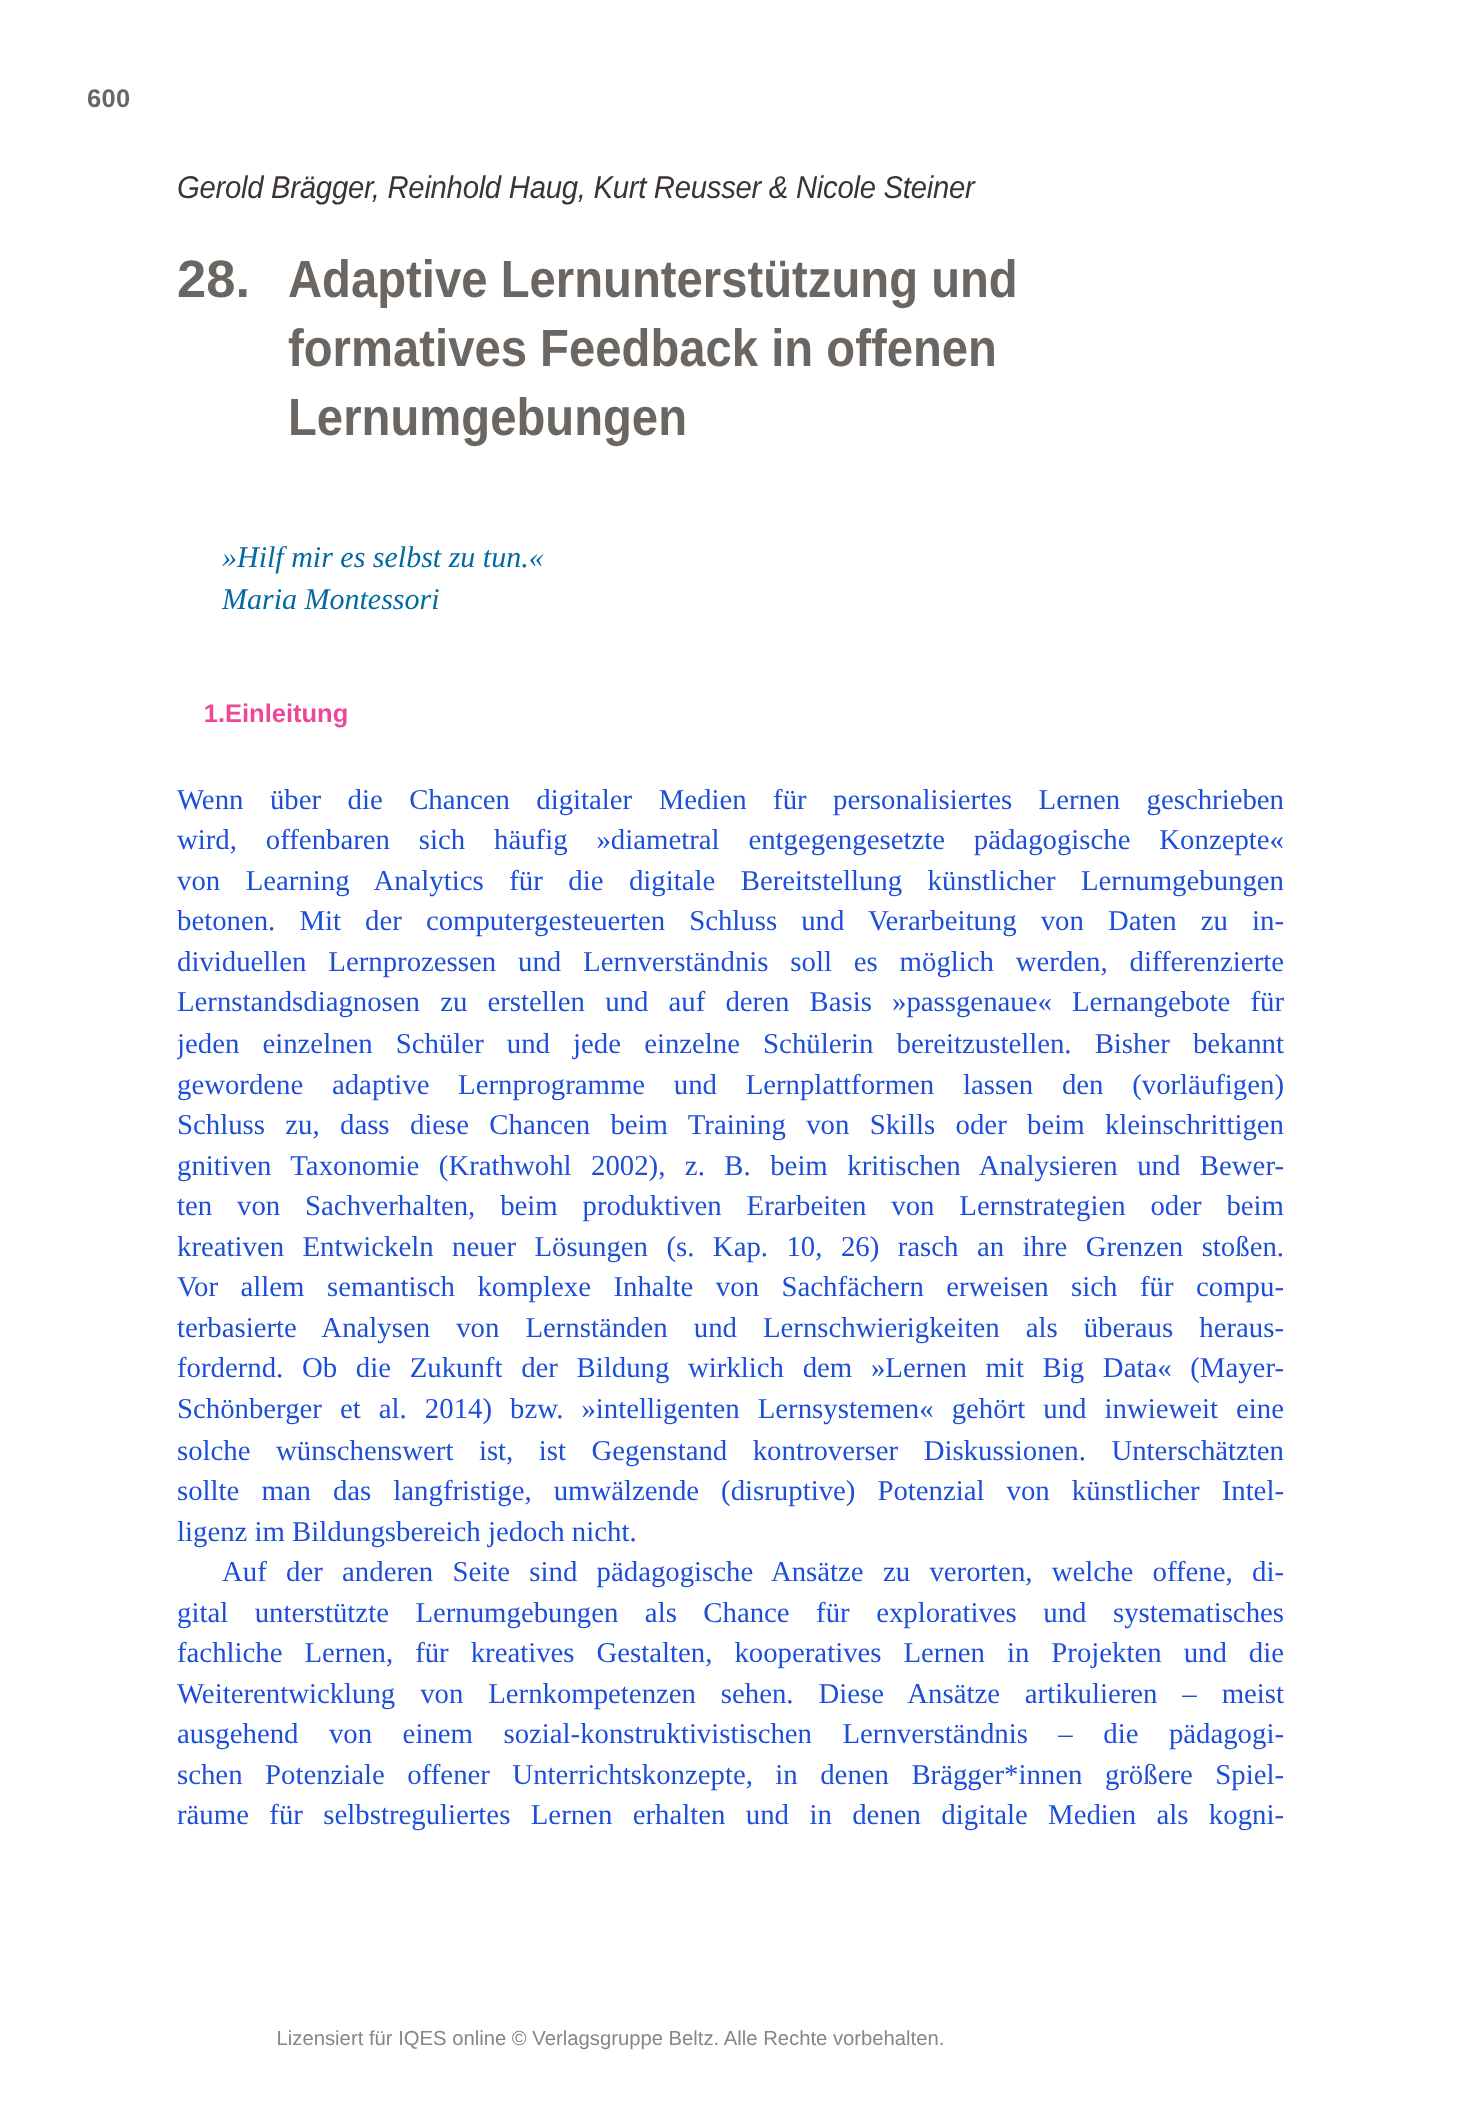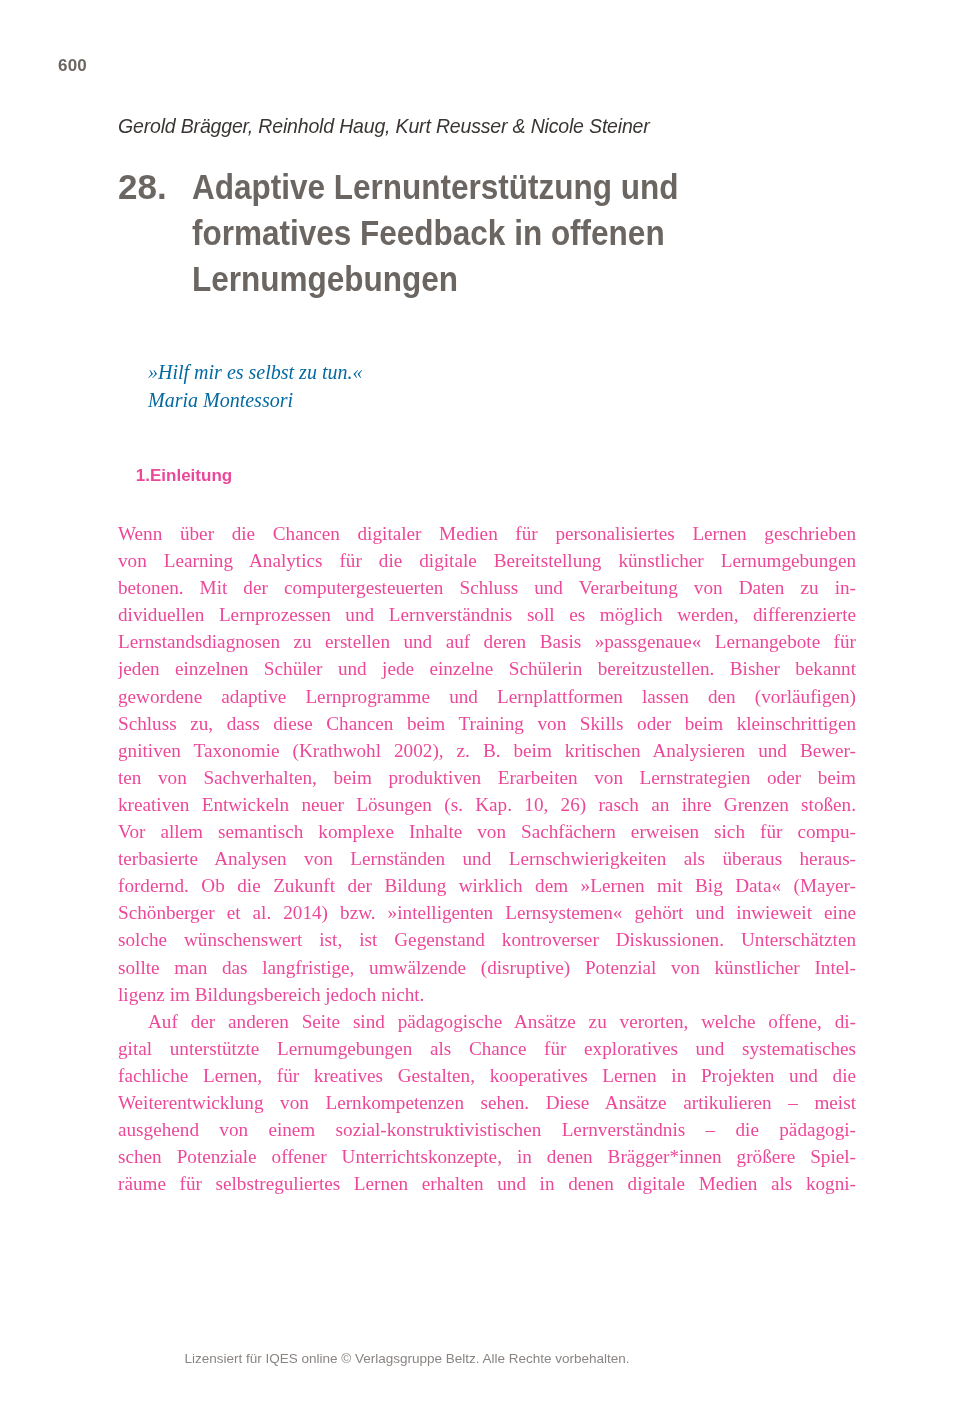--- a/index.html
+++ b/index.html
@@ -31,21 +31,21 @@
   }
   .section-heading {
     position: absolute; left: 118px; top: 466px;
     font-family: "Liberation Sans", sans-serif; font-weight: bold;
     font-size: 17px; color: #ec4899; text-align: right;
   }
   .section-heading .num { display: inline-block; width: 32px; }
   .body-text {
     position: absolute; left: 118px; top: 520px; width: 738px;
     font-family: "Liberation Serif", serif; font-size: 19.2px;
-    color: #ec4899;
+    color: #1d4ed8;
   }
   .line {
     height: 27.1px; line-height: 27.1px; white-space: nowrap;
     text-align: justify; text-align-last: justify; overflow: hidden;
   }
   .line.last { text-align-last: left; }
   .line.indent { text-indent: 30px; }
   .footer {
     position: absolute; left: 0; width: 814px; top: 1351px; text-align: center;
     font-family: "Liberation Sans", sans-serif; font-size: 13.5px; color: #8a8582;
@@ -72,20 +72,21 @@
   <div>Maria Montessori</div>
 </div>
 
 <div class="section-heading">
   <span class="num">1.</span><span>Einleitung</span>
 </div>
 
 <div class="body-text" id="body-text">
     <div>
       <div class="line">Wenn über die Chancen digitaler Medien für personalisiertes Lernen geschrieben</div>
+      <div class="line">wird, offenbaren sich häufig »diametral entgegengesetzte pädagogische Konzepte«</div>
       <div class="line">von Learning Analytics für die digitale Bereitstellung künstlicher Lernumgebungen</div>
       <div class="line">betonen. Mit der computergesteuerten Schluss und Verarbeitung von Daten zu in-</div>
       <div class="line">dividuellen Lernprozessen und Lernverständnis soll es möglich werden, differenzierte</div>
       <div class="line">Lernstandsdiagnosen zu erstellen und auf deren Basis »passgenaue« Lernangebote für</div>
       <div class="line">jeden einzelnen Schüler und jede einzelne Schülerin bereitzustellen. Bisher bekannt</div>
       <div class="line">gewordene adaptive Lernprogramme und Lernplattformen lassen den (vorläufigen)</div>
       <div class="line">Schluss zu, dass diese Chancen beim Training von Skills oder beim kleinschrittigen</div>
       <div class="line">gnitiven Taxonomie (Krathwohl 2002), z. B. beim kritischen Analysieren und Bewer-</div>
       <div class="line">ten von Sachverhalten, beim produktiven Erarbeiten von Lernstrategien oder beim</div>
       <div class="line">kreativen Entwickeln neuer Lösungen (s. Kap. 10, 26) rasch an ihre Grenzen stoßen.</div>

